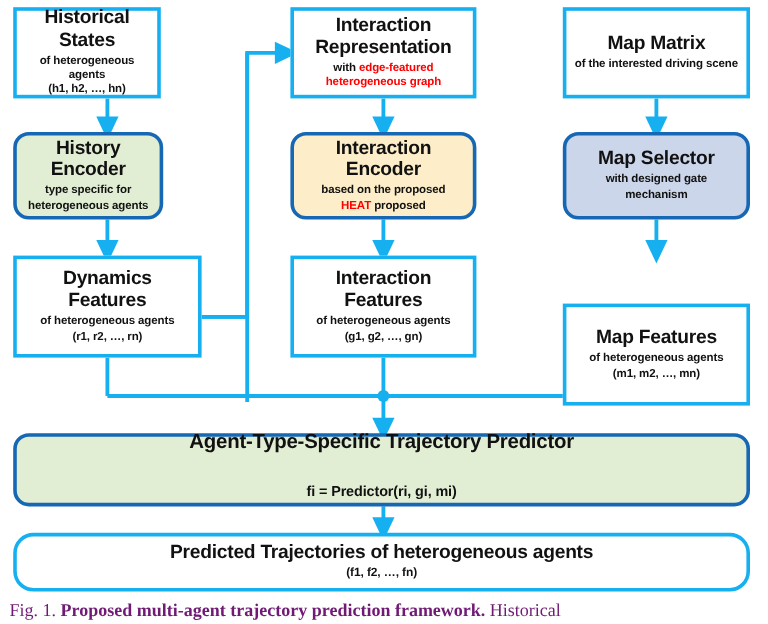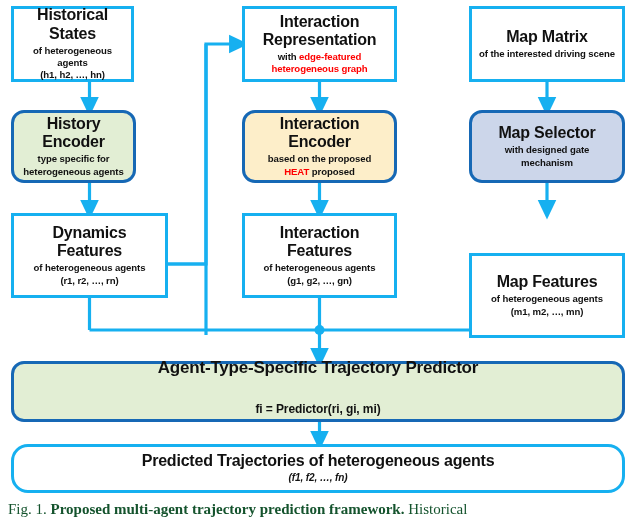--- a/index.html
+++ b/index.html
@@ -80,31 +80,31 @@
   #n-dyn-feat         { left: 11px;  top: 213px; width: 157px; height: 85px; align-items: center; }
   #n-inter-feat       { left: 242px; top: 213px; width: 155px; height: 85px; }
   #n-map-feat         { left: 469px; top: 213px; width: 156px; height: 85px; margin-top: 40px; }
 
   #n-predictor        { left: 11px;  top: 361px; width: 614px; height: 61px; justify-content: flex-end; }
   #n-predicted        { left: 11px;  top: 444px; width: 614px; height: 49px; border-radius: 17px; }
 
   #n-predictor .title { font-size: 17px; }
   #n-predictor .sub   { font-size: 12px; margin-top: 24px; }
   #n-predicted .title { font-size: 16px; }
-  #n-predicted .sub   { font-size: 10px; font-style: italic; }
+  #n-predicted .sub   { font-size: 10px; }
 
   
   #caption {
     position: absolute;
     left: 8px;
     top: 500px;
     width: 624px;
     font-family: "Liberation Serif", serif;
     font-size: 15px;
-    color: #14532d;
+    color: #701a75;
     text-align: justify;
     line-height: 1.3;
     overflow: hidden;
     height: 20px;
   }
   #caption .lead { font-weight: normal; }
   #caption .bold { font-weight: bold; }
 </style>
 </head>
 <body>

